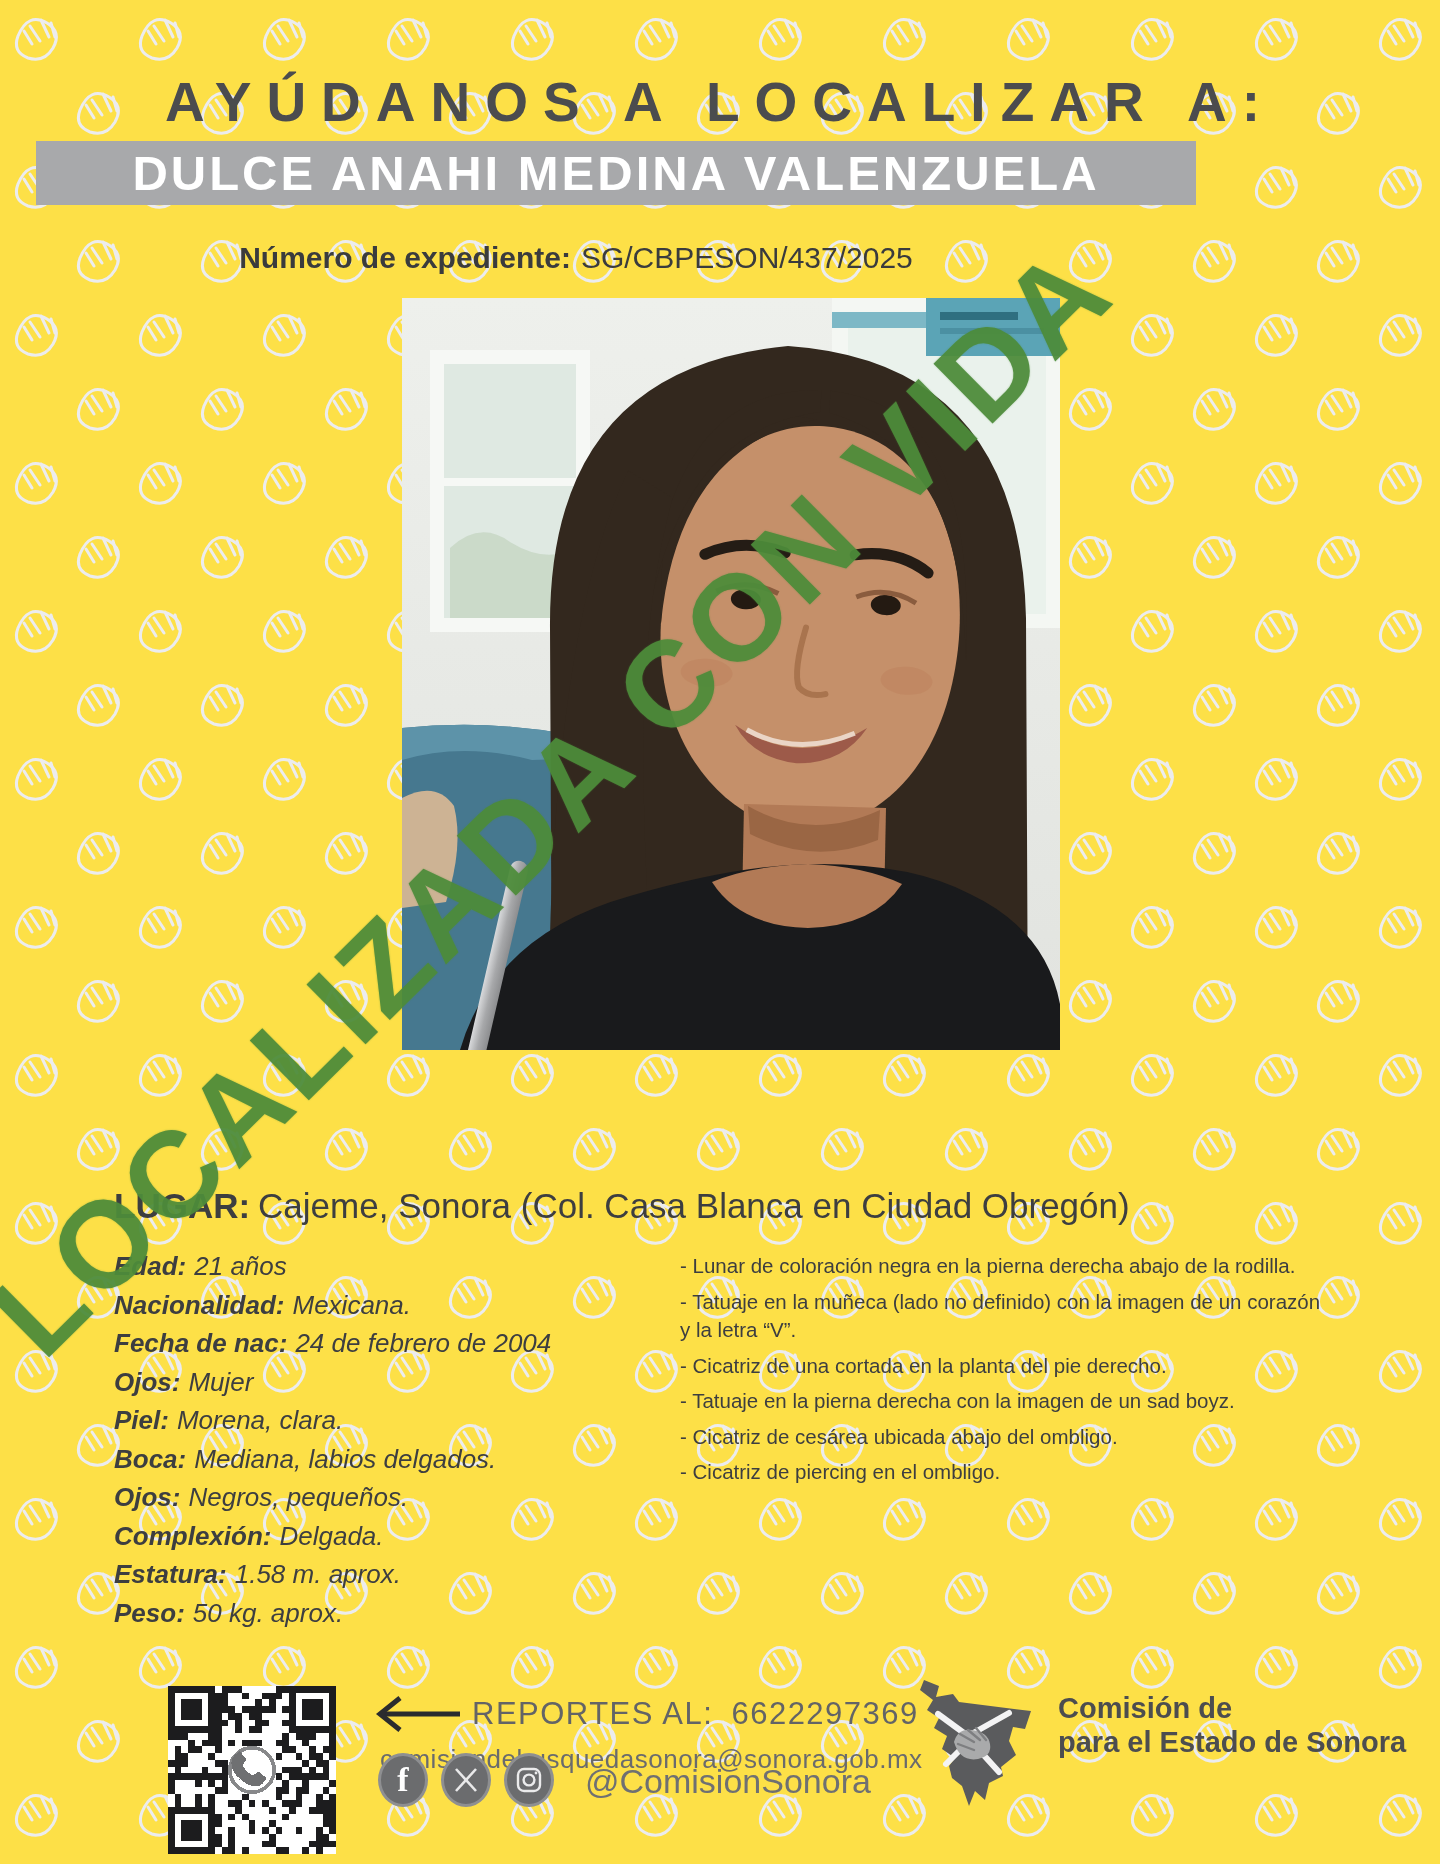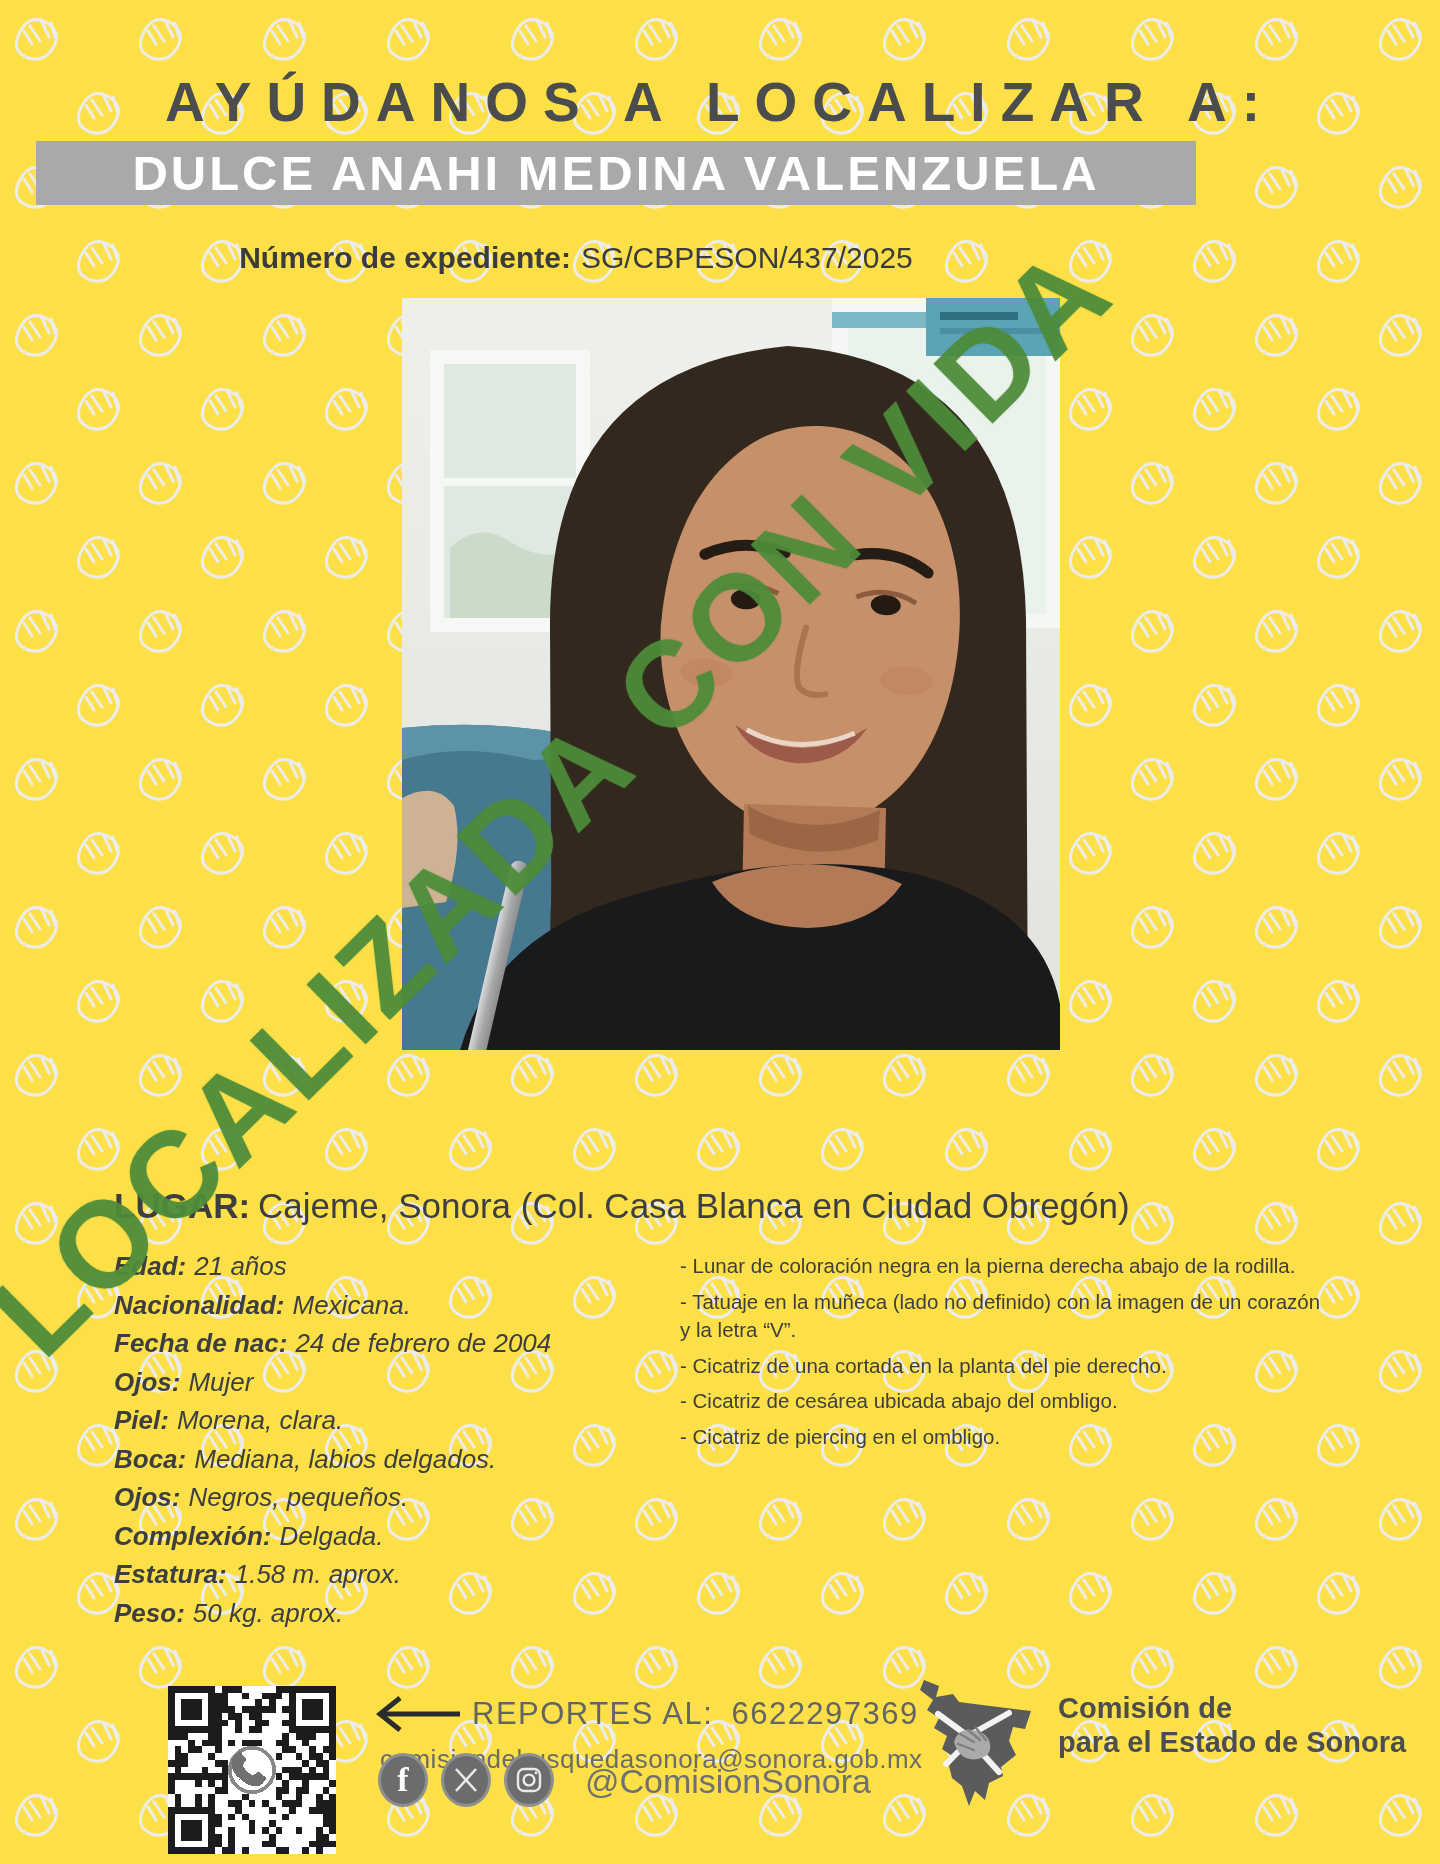--- a/index.html
+++ b/index.html
@@ -161,20 +161,21 @@
     <div><b>Ojos:</b><span>Negros, pequeños.</span></div>
     <div><b>Complexión:</b><span>Delgada.</span></div>
     <div><b>Estatura:</b><span>1.58 m. aprox.</span></div>
     <div><b>Peso:</b><span>50 kg. aprox.</span></div>
   </div>
 
   <div class="layer signs">
     <div class="sign-item">- Lunar de coloración negra en la pierna derecha abajo de la rodilla.</div>
     <div class="sign-item">- Tatuaje en la muñeca (lado no definido) con la imagen de un corazón y la letra “V”.</div>
     <div class="sign-item">- Cicatriz de una cortada en la planta del pie derecho.</div>
+    <div class="sign-item">- Tatuaje en la pierna derecha con la imagen de un sad boyz.</div>
     <div class="sign-item">- Cicatriz de cesárea ubicada abajo del ombligo.</div>
     <div class="sign-item">- Cicatriz de piercing en el ombligo.</div>
   </div>
 
   <div class="wm">LOCALIZADA CON VIDA</div>
 
   <div class="layer qr">
     <svg viewBox="0 0 25 25">
       <rect width="25" height="25" fill="#ffffff"></rect>
       <g id="qrmods" fill="#1c1c1e">

